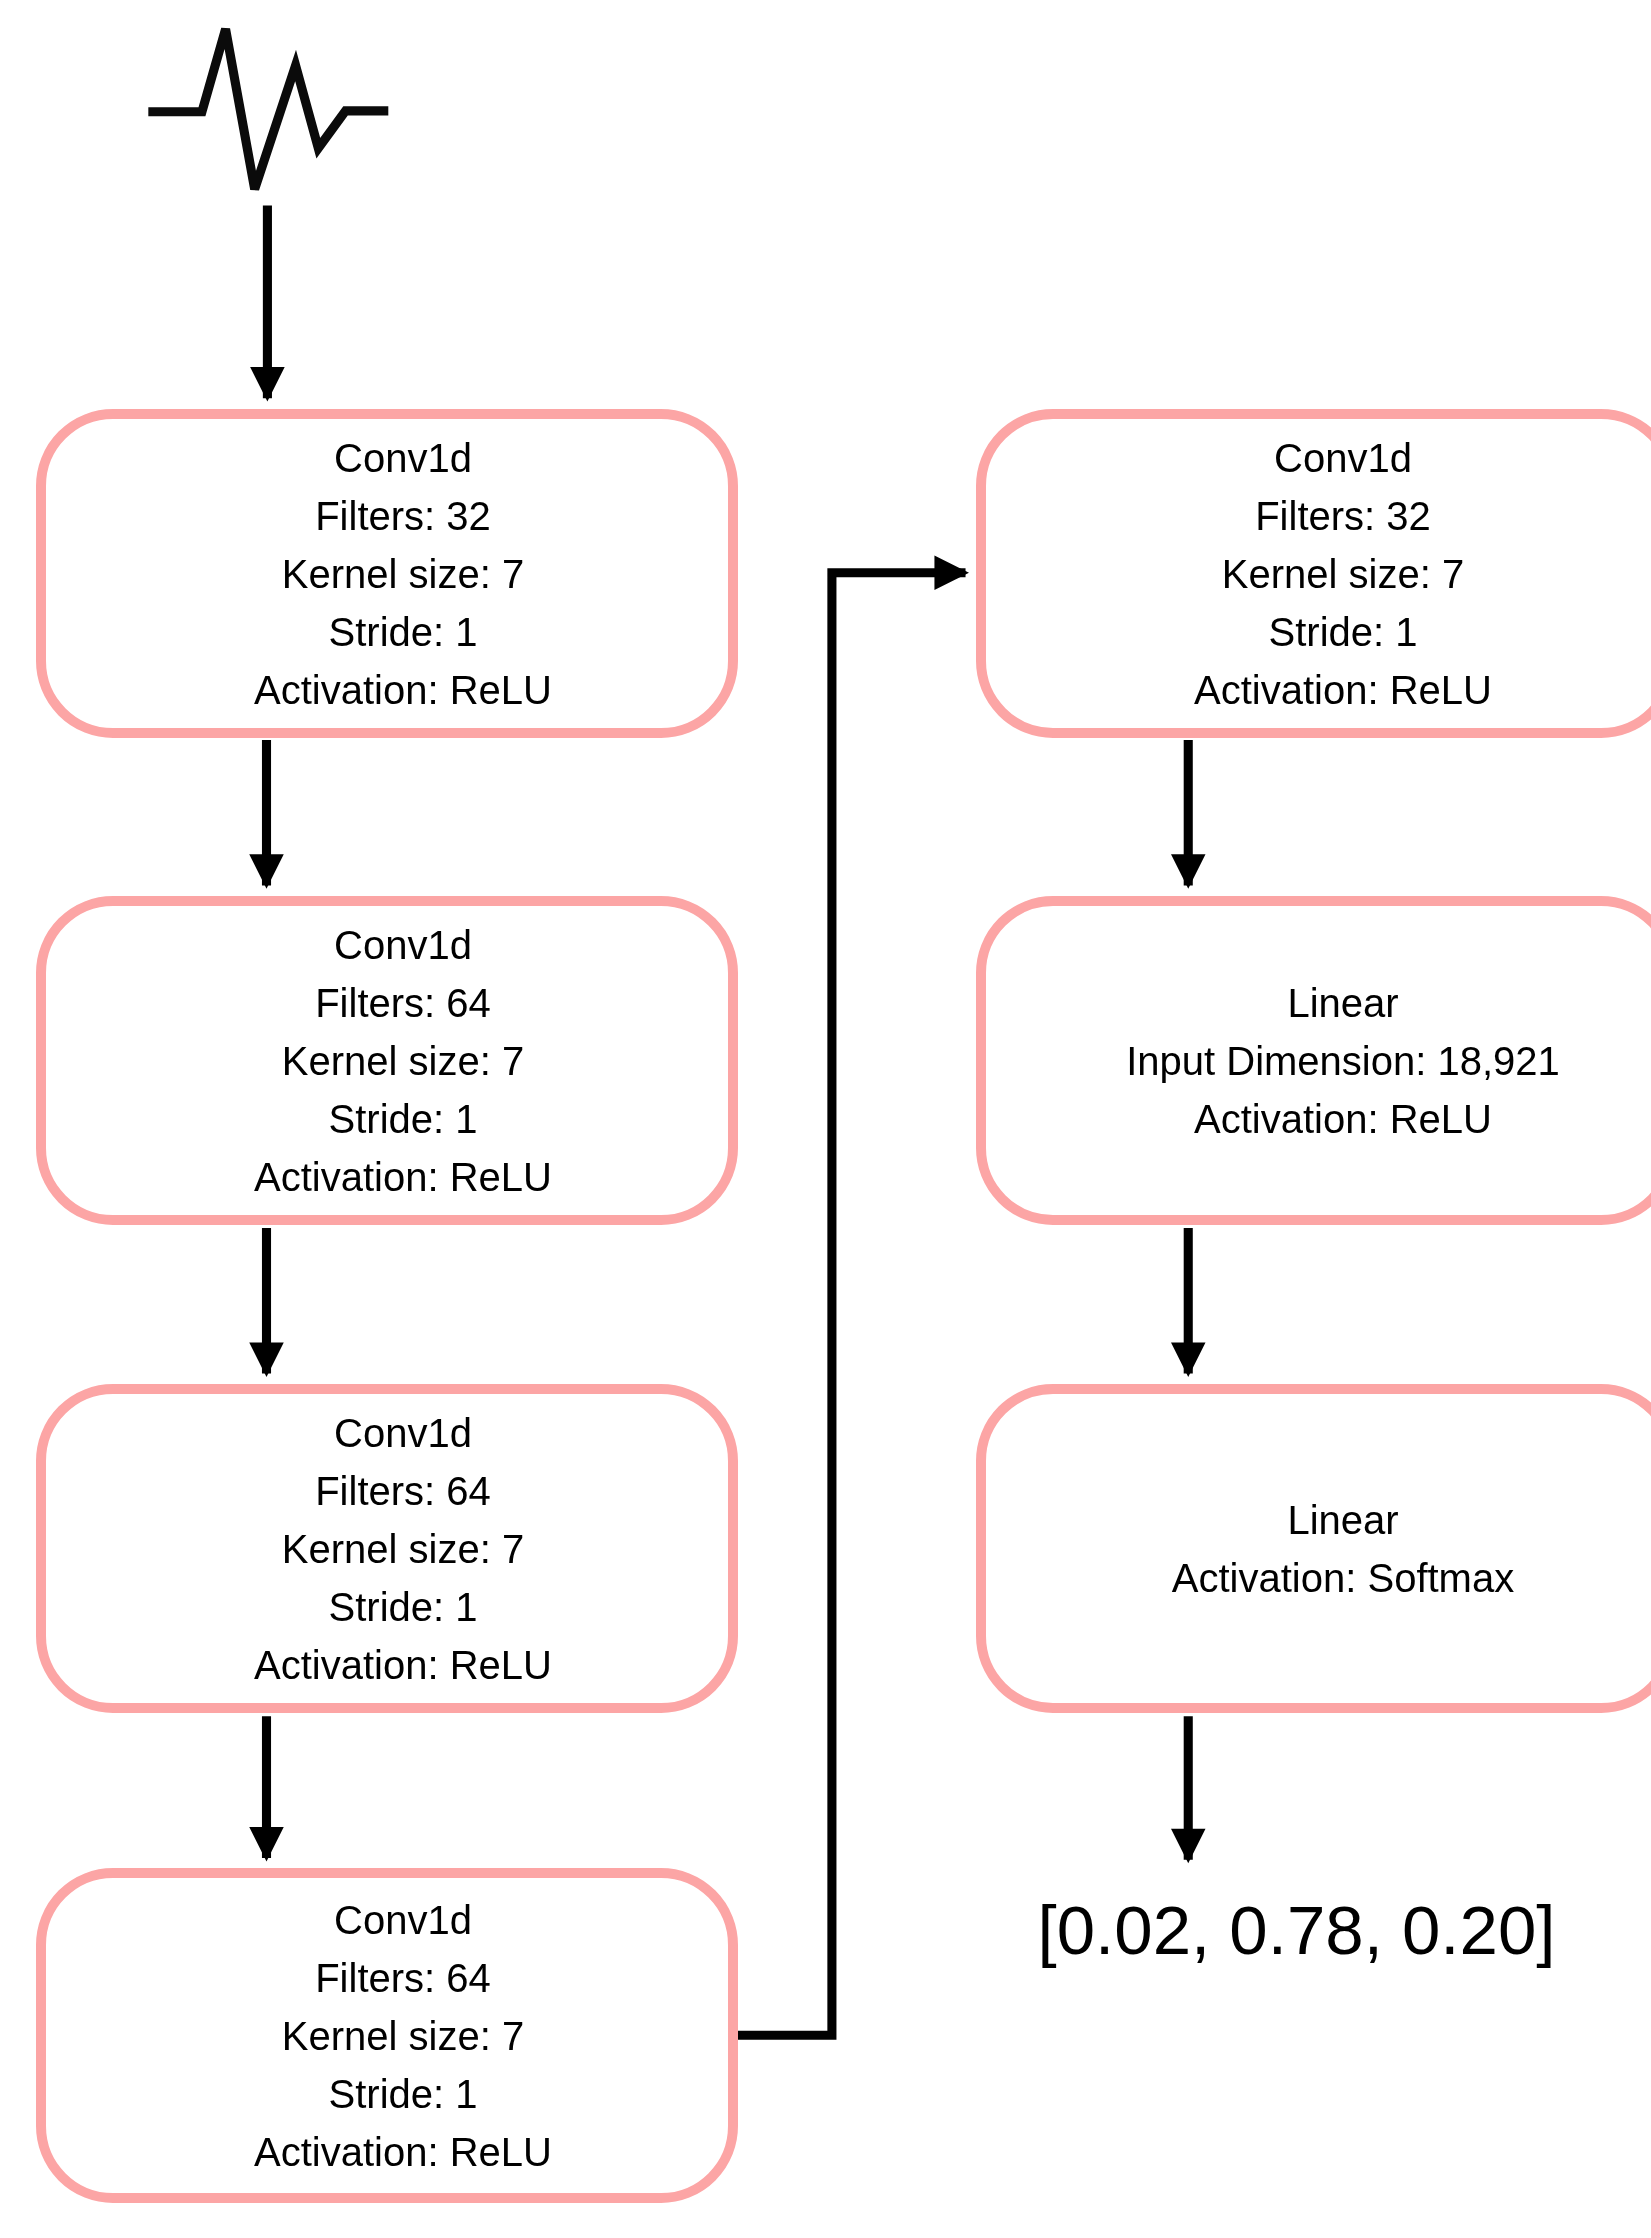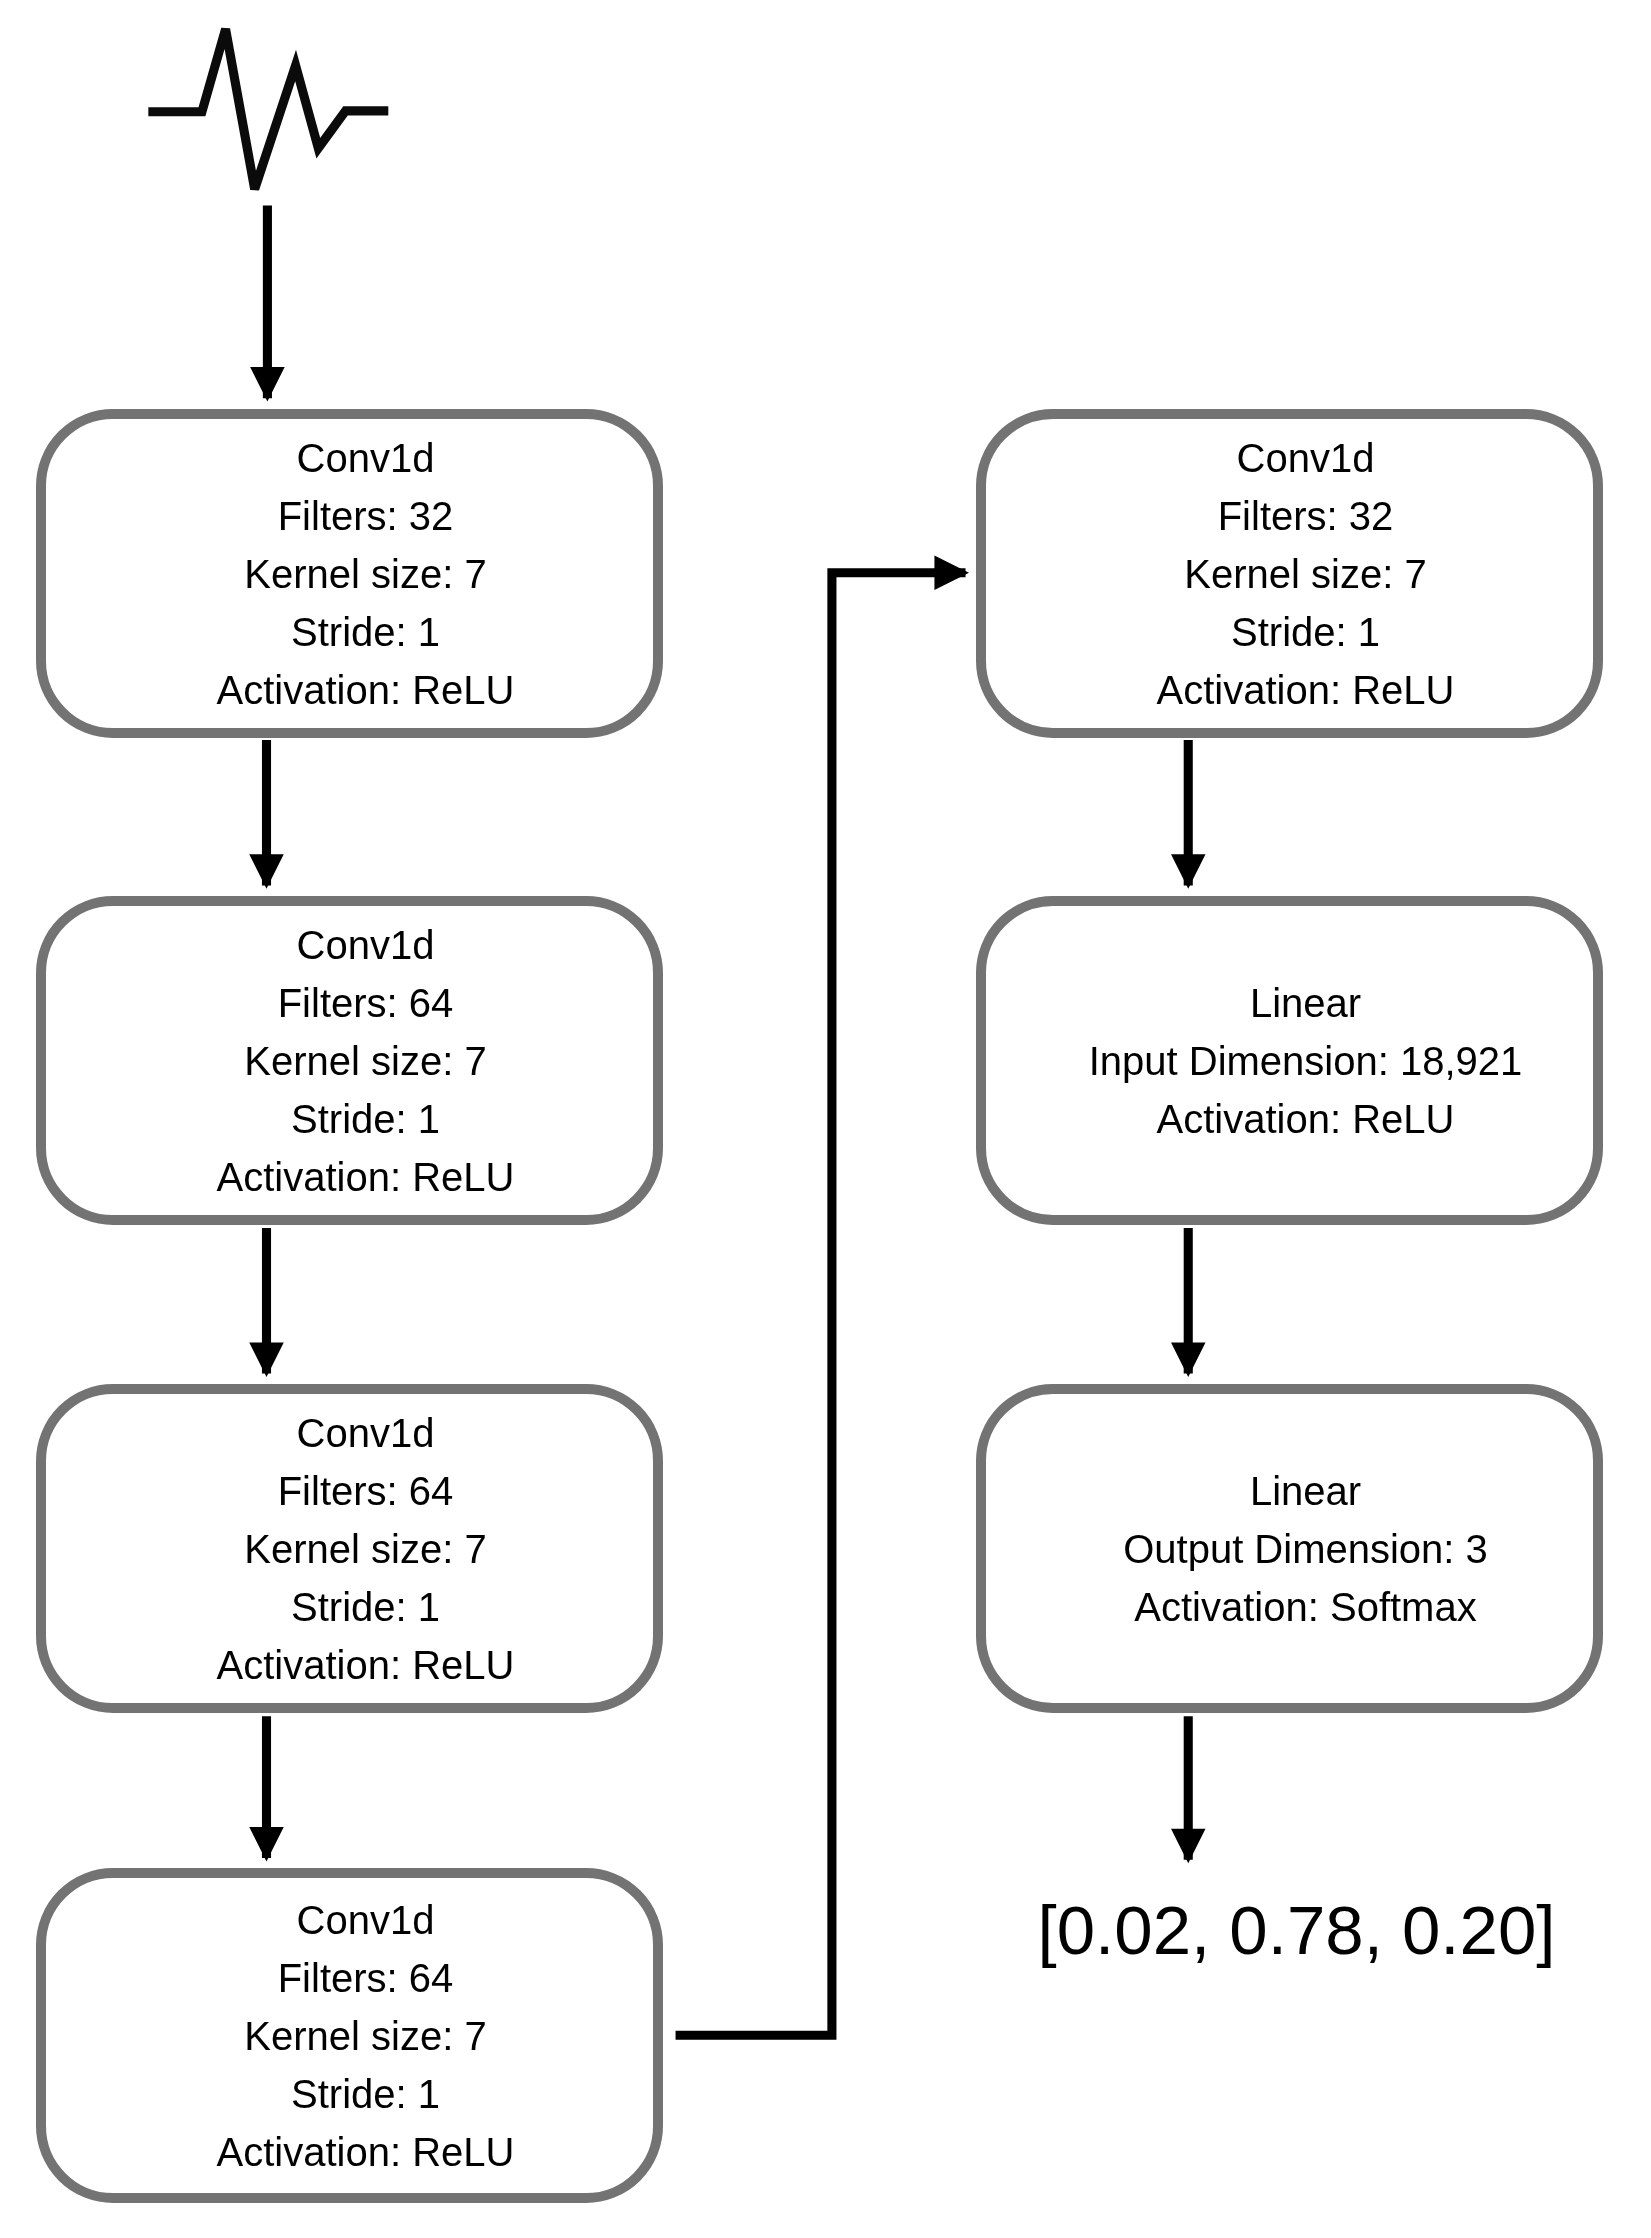--- a/index.html
+++ b/index.html
@@ -11,24 +11,24 @@
     font-family:"Liberation Sans", sans-serif;
     overflow:hidden;
   }
   #connector-layer{
     position:absolute;
     left:0;top:0;
     width:1652px;height:2238px;
   }
   .box{
     position:absolute;
-    width:627px;
+    width:702px;
     height:329px;
     box-sizing:border-box;
-    border:10px solid #737373;
+    border:10px solid #fca5a5;
     border-radius:77px;
     background:#ffffff;
     display:flex;
     flex-direction:column;
     justify-content:center;
     align-items:center;
     text-align:center;
     padding-left:32px;
   }
   .ln{
@@ -122,20 +122,19 @@
   </div>
 
   <div class="box" id="box-r2">
     <div class="ln">Linear</div>
     <div class="ln">Input Dimension: 18,921</div>
     <div class="ln">Activation: ReLU</div>
   </div>
 
   <div class="box" id="box-r3">
     <div class="ln">Linear</div>
-    <div class="ln">Output Dimension: 3</div>
     <div class="ln">Activation: Softmax</div>
   </div>
 
   <div id="output-vector">[0.02, 0.78, 0.20]</div>
 
 </div>
 
 
 </body></html>

